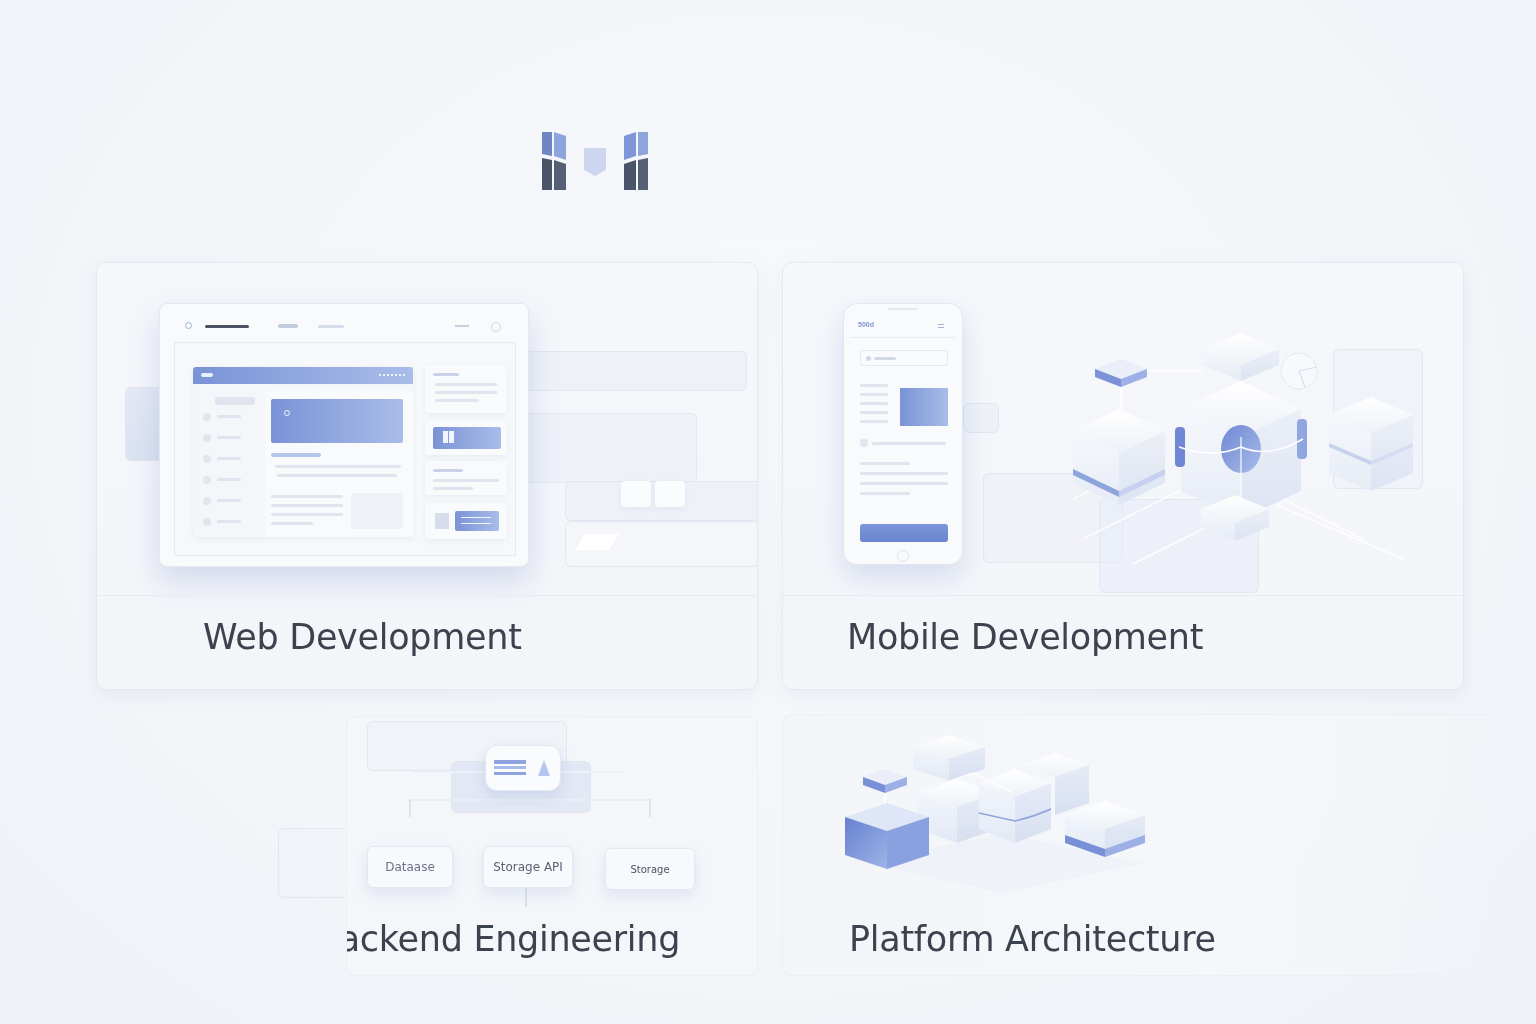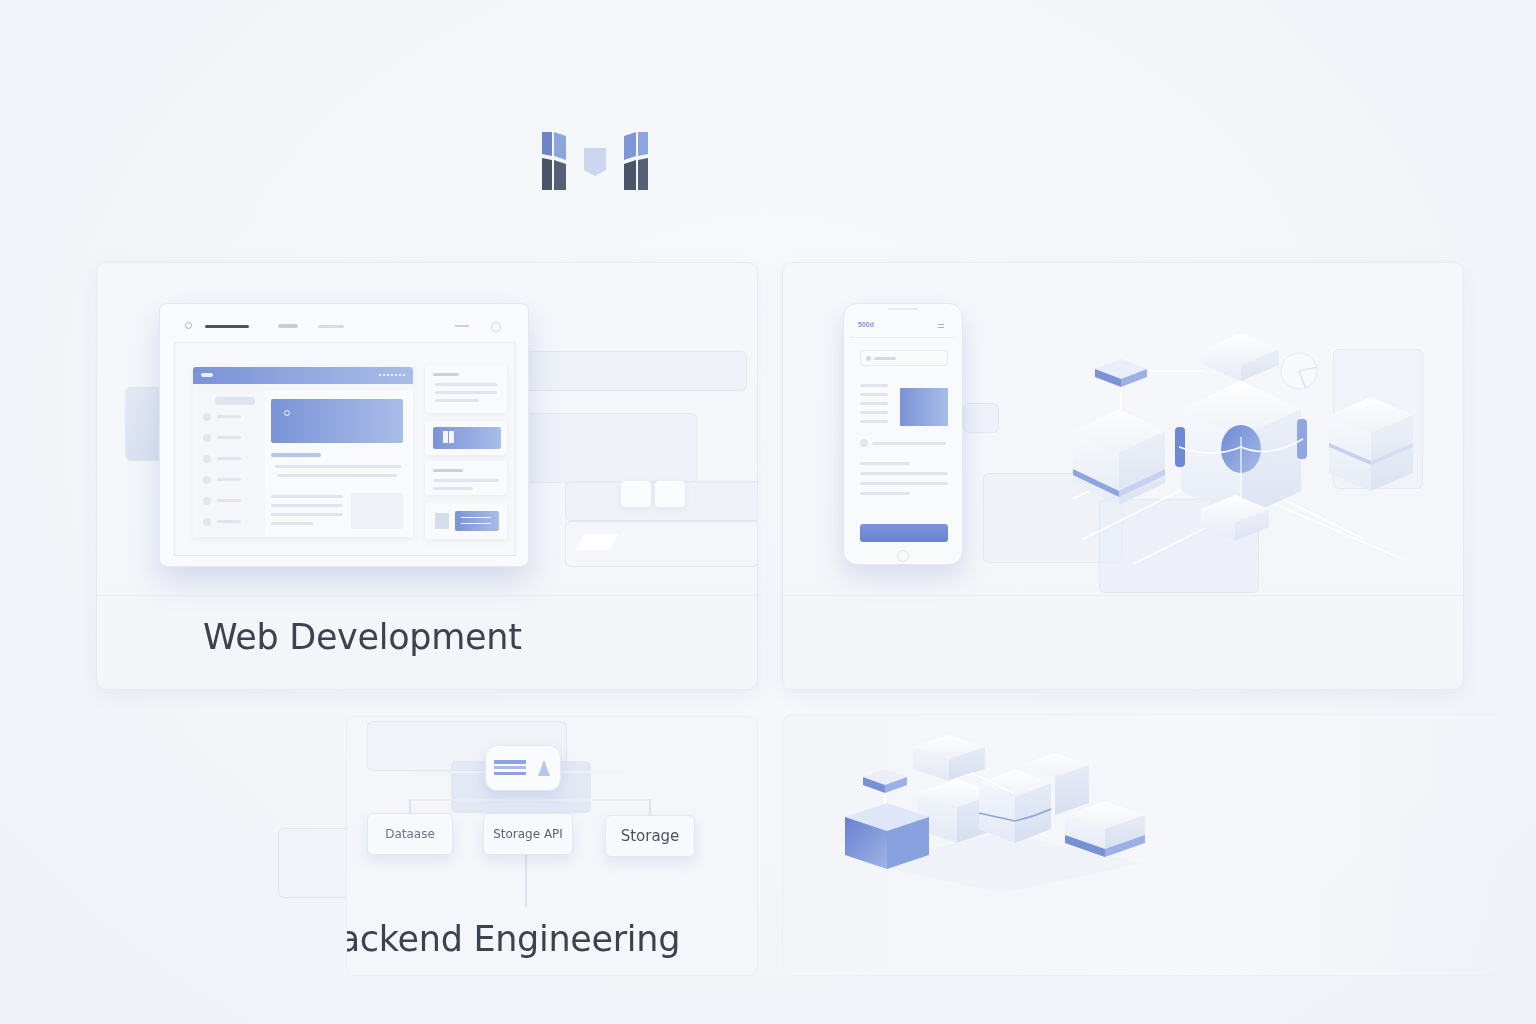--- a/index.html
+++ b/index.html
@@ -79,21 +79,21 @@
     background: #f9fafc; border: 1px solid #e3e7ef; border-radius: 14px;
     box-shadow: 0 12px 26px rgba(110,135,200,0.22);
   }
 
   
   .node {
     position: absolute; height: 42px; border-radius: 6px;
     background: #f8f9fc; border: 1px solid #e3e7ef;
     box-shadow: 0 6px 14px rgba(130,150,200,0.18);
     display: flex; align-items: center; justify-content: center;
-    font-family: "DejaVu Sans", sans-serif; font-size: 12px; color: #6b7486;
+    font-family: "DejaVu Sans", sans-serif; font-size: 12px; color: #6b7486; margin-top: 33px;
   }
   .line { position: absolute; background: #dde2ec; }
 </style>
 </head>
 <body>
 
 <div class="brand">
   <svg width="106" height="60" viewBox="0 0 106 60">
 
     <polygon points="0,2 10,2 10,26 0,24" fill="#6f86c4"></polygon>
@@ -308,20 +308,21 @@
       </g>
 
       <g>
         <polygon points="128,190 162,176 196,190 162,204" fill="url(#mTop)"></polygon>
         <polygon points="128,190 162,204 162,222 128,208" fill="url(#mSideL)"></polygon>
         <polygon points="162,204 196,190 196,208 162,222" fill="url(#mSideR)"></polygon>
       </g>
     </svg>
   </div>
   <div class="card-divider" style="top:332px;"></div>
+  <div class="card-title" style="left:64px; top:354px;">Mobile Development</div>
 </div>
 
 <div class="ghost" style="left:278px; top:828px; width:190px; height:70px; background:rgba(240,243,248,0.85);"></div>
 <div class="card" id="card-backend">
   <div class="card-art" style="height:180px;">
     <div class="ghost" style="left:20px; top:4px; width:200px; height:50px; background:rgba(238,241,247,0.6);"></div>
     <div class="ghost" style="left:104px; top:44px; width:140px; height:52px; background:rgba(222,229,244,0.8);"></div>
 
     <div class="line" style="left:66px; top:54px; width:210px; height:2px; background:#eef1f7;"></div>
     <div class="line" style="left:62px; top:82px; width:242px; height:2px; background:#e9edf4;"></div>
@@ -334,21 +335,21 @@
       <div style="position:absolute; left:8px; top:20px; width:32px; height:3px; background:#a8baea;"></div>
       <div style="position:absolute; left:8px; top:26px; width:32px; height:3px; background:#8ca3df;"></div>
       <div style="position:absolute; left:52px; top:14px; width:0; height:0; border-left:6px solid transparent; border-right:6px solid transparent; border-bottom:16px solid #b7c6ec;"></div>
     </div>
     <div class="node" style="left:20px; top:96px; width:86px;">
         <span>Dataase</span>
       </div>
     <div class="node" style="left:136px; top:96px; width:90px; color:#5a6274;">
         <span>Storage API</span>
       </div>
-    <div class="node" style="left:258px; top:98px; width:90px; font-size:15px; color:#4b5261;">
+    <div class="node" style="left:258px; top:98px; width:90px; font-size:10px; color:#4b5261;">
         <span>Storage</span>
       </div>
   </div>
   <div class="card-title" style="left:-32px; top:202px;">Backend Engineering</div>
 </div>
 
 <div class="card" id="card-platform">
   <div class="card-art" style="height:180px;">
     <svg style="position:absolute; left:60px; top:18px;" width="340" height="170" viewBox="0 0 340 170">
       <defs>
@@ -399,13 +400,14 @@
 
       <polygon points="222,82 262,68 302,82 262,96" fill="url(#pTop)"></polygon>
       <polygon points="222,82 262,96 262,122 222,108" fill="url(#pL)"></polygon>
       <polygon points="262,96 302,82 302,108 262,122" fill="url(#pR)"></polygon>
       <polygon points="222,102 262,116 262,124 222,110" fill="#7891d6"></polygon>
       <polygon points="262,116 302,102 302,110 262,124" fill="#9cb0e5"></polygon>
 
       <path d="M106 48 L130 40 L170 60" stroke="#ffffff" stroke-width="1.2" fill="none"></path>
     </svg>
   </div>
+  <div class="card-title" style="left:66px; top:204px;">Platform Architecture</div>
 </div>
 
 </body></html>

